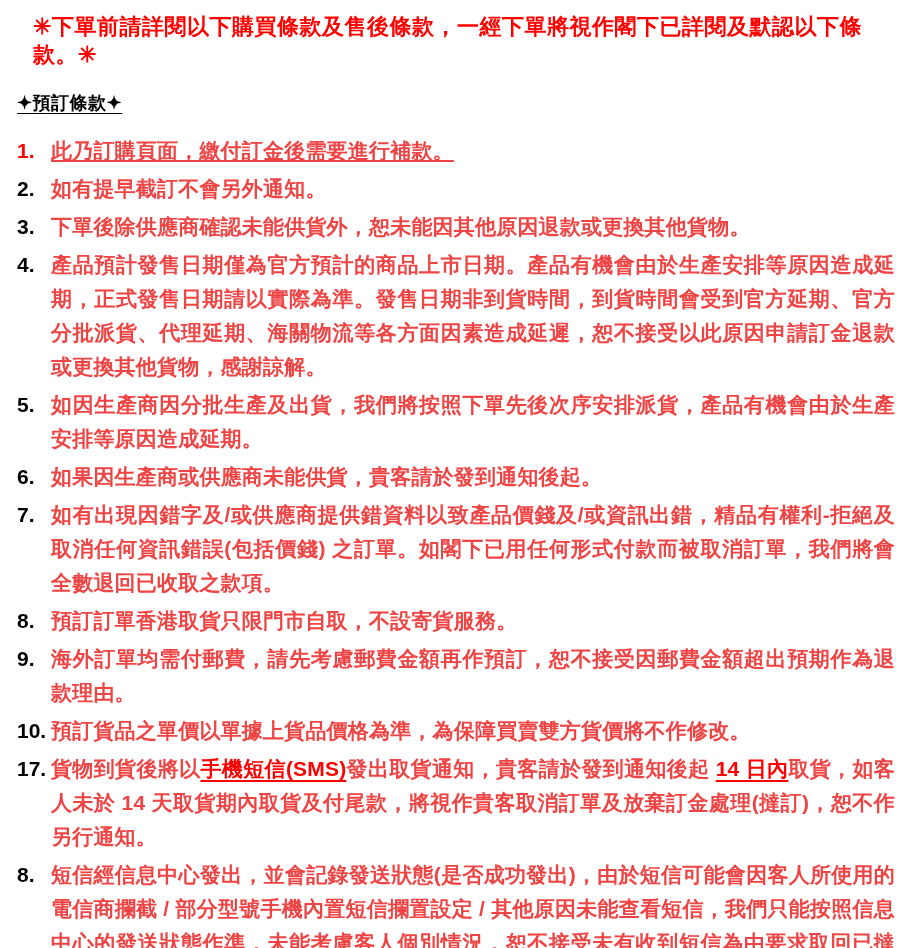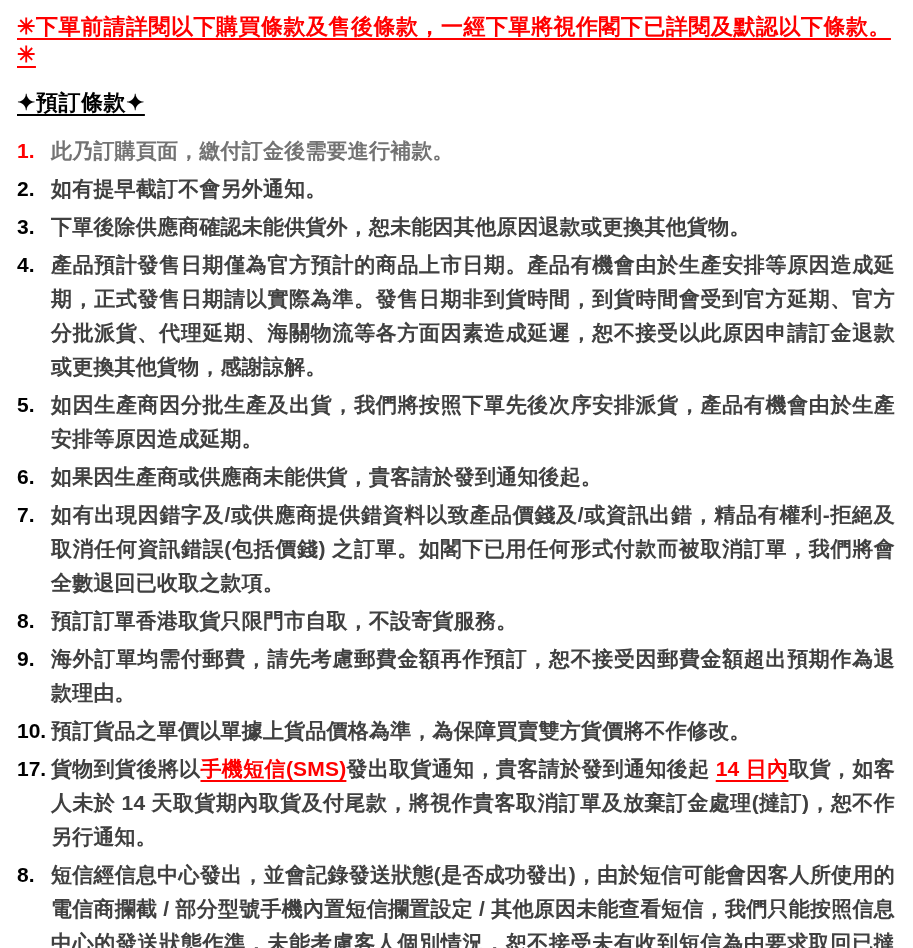--- a/index.html
+++ b/index.html
@@ -16,32 +16,31 @@
     color: #000000;
     -webkit-font-smoothing: antialiased;
   }
   .doc {
     padding: 13px 18px 0 17px;
   }
   .notice-title {
     color: #ff0000;
     font-size: 22px;
     line-height: 28px;
-    text-decoration: underline;
     text-underline-offset: 4px;
-    margin: 0 0 20px 0;
+    margin: 0 0 20px 16px;
     letter-spacing: 0.5px;
   }
   .section-header-wrap {
     margin: 0 0 17px 0;
   }
   .section-header {
     display: inline-block;
     color: #000000;
-    font-size: 22px;
+    font-size: 18px;
     line-height: 28px;
     text-decoration: underline;
     text-underline-offset: 4px;
     letter-spacing: 0.5px;
   }
   .terms-list {
     margin: 0;
     padding: 0;
   }
   .term {
@@ -53,22 +52,22 @@
   }
   .term-number {
     flex: 0 0 34px;
     white-space: nowrap;
   }
   .term-text {
     flex: 1;
     text-align: justify;
     letter-spacing: 0.2px;
   }
-  .seg-normal { color: #404040; }
-  .seg-red { color: #737373; }
+  .seg-normal { color: #ef4444; }
+  .seg-red { color: #ef4444; text-decoration: underline; }
   .seg-red-underline {
     color: #ff0000;
     text-decoration: underline;
     text-underline-offset: 4px;
   }
   .num-red { color: #ff0000; }
 </style>
 </head>
 <body>
 

